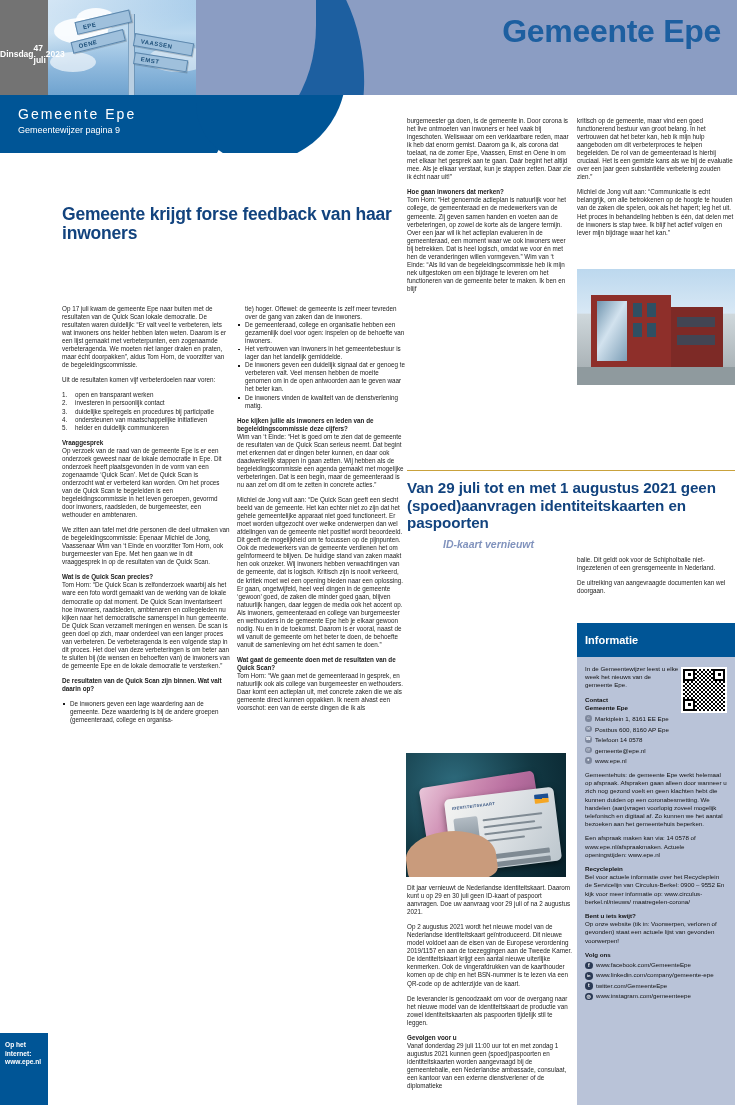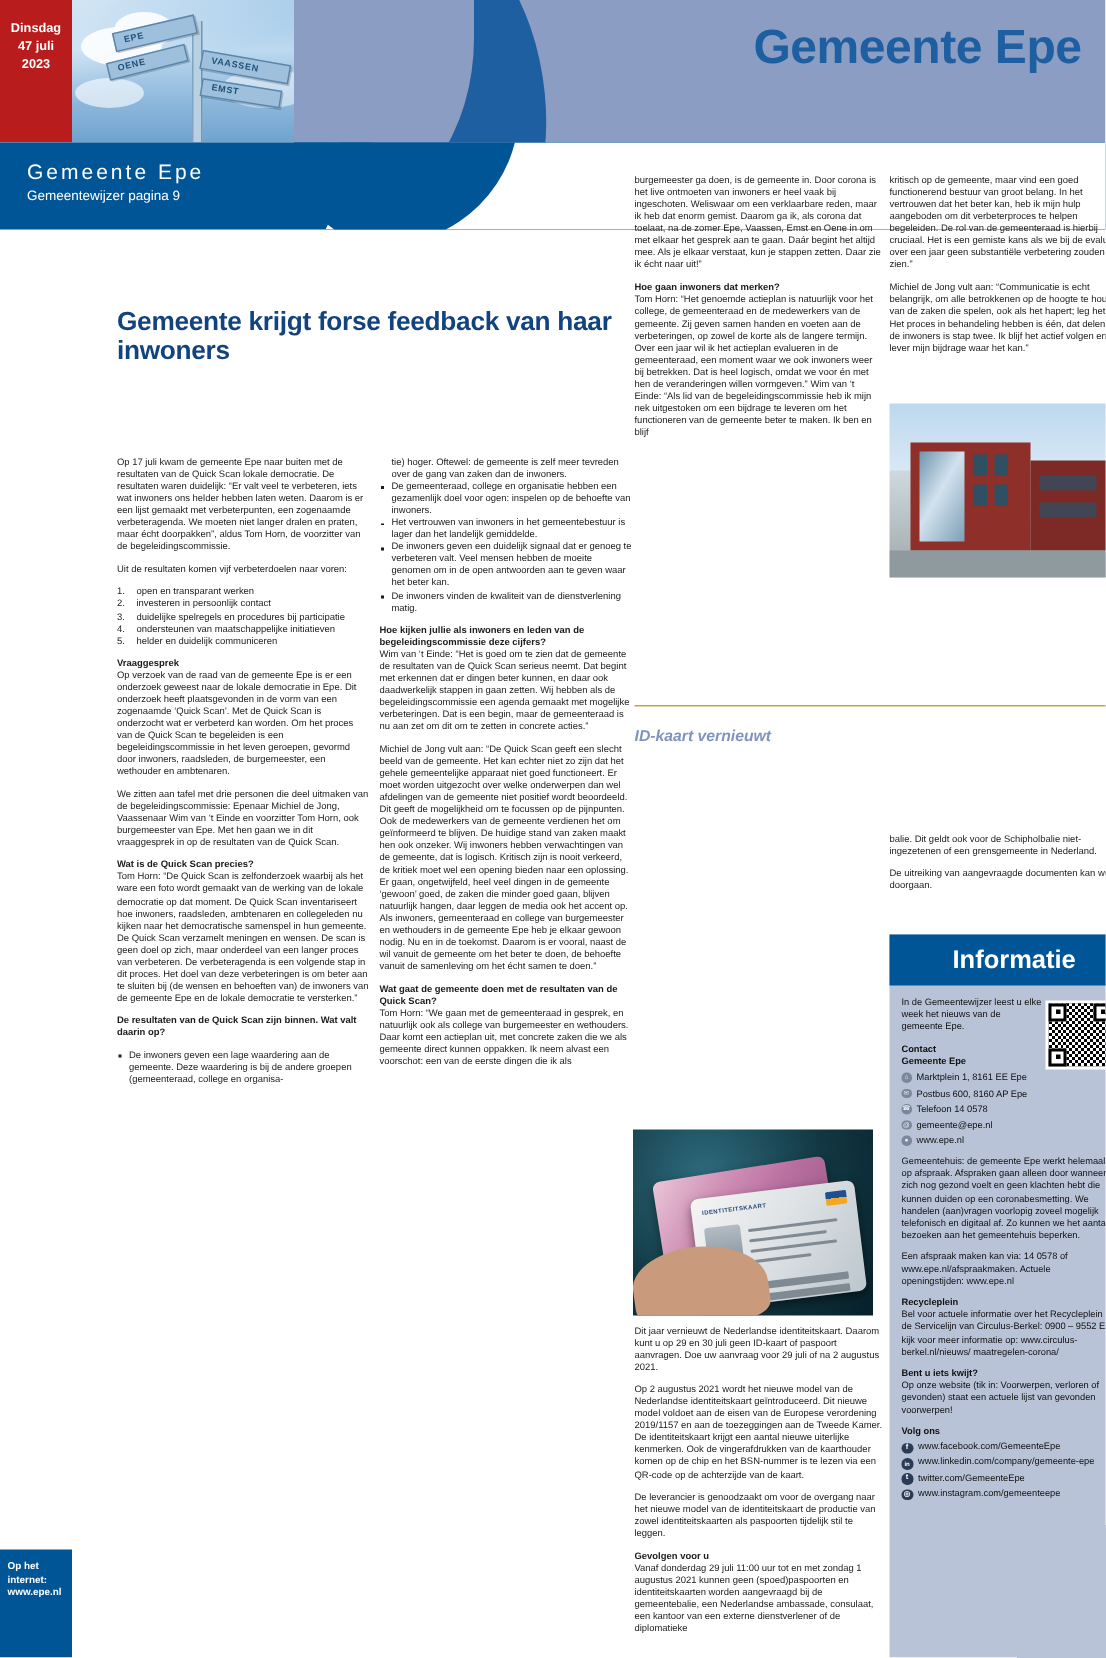--- a/index.html
+++ b/index.html
@@ -17,23 +17,23 @@
     position: absolute; left: 48px; top: 0; width: 175px; height: 95px;
     background:
       linear-gradient(160deg, rgba(255,255,255,.55) 0%, rgba(255,255,255,0) 45%),
       linear-gradient(#9fc7e8 0%, #bcd9ef 35%, #8fb9dd 70%, #6fa3cf 100%);
   }
   .mh-cloud { position:absolute; border-radius:50%; background:rgba(255,255,255,.88); }
   .sign { position:absolute; background:#9fc0dc; border:1px solid #5c87ad; transform-origin:left center; box-shadow:1px 1px 0 rgba(0,0,0,.18);}
   .sign span{ position:absolute; left:6px; top:50%; transform:translateY(-50%); font-size:6px; letter-spacing:.5px; color:#1d4f79; font-weight:bold;}
   .sign-post { position:absolute; background:#b9cfe2; border-left:1px solid #7ea4c4; border-right:1px solid #6e96b8;}
   .mh-date {
-    position:absolute; left:0; top:0; width:48px; height:95px; background:#b91c1c;
+    position:absolute; left:0; top:0; width:48px; height:95px; background:#737373;
     color:#fff; font-size:8.5px; line-height:12px; font-weight:bold;
-    display:flex; flex-direction:column; justify-content:flex-start; align-items:center; padding-top:12px;
+    display:flex; flex-direction:row; justify-content:flex-start; align-items:center; padding-top:12px;
   }
   .mh-swoosh {
     position:absolute; left:175px; top:-60px; width:230px; height:230px;
     background:#1d5fa0; border-radius:50% 50% 45% 55% / 55% 50% 50% 45%;
     transform: rotate(-12deg) scaleX(.62);
   }
   .mh-swoosh2 {
     position:absolute; left:196px; top:-24px; width:120px; height:165px;
     background:#8b9dc3; border-radius:0 0 70% 30%;
   }
@@ -44,40 +44,40 @@
   
   .band { position:relative; width:737px; height:58px; background:#005596; overflow:hidden;}
   .band-txt { position:absolute; left:18px; top:10px; color:#fff;}
   .band-t1 { font-size:14px; letter-spacing:2px; line-height:18px;}
   .band-t2 { font-size:9px; line-height:13px; margin-top:1px;}
   .band-notch { position:absolute; right:0; top:0; width:520px; height:58px; background:#fff;
     clip-path: polygon(30px 0, 520px 0, 520px 58px, 0 58px); }
   .band-swoosh { position:absolute; left:196px; top:-82px; width:150px; height:150px; background:#005596; border-radius:0 0 60% 40%; }
 
   
-  .body-area { position:absolute; left:16px; top:153px; width:638px; height:952px; }
+  .body-area { position:absolute; left:0; top:153px; width:638px; height:952px; }
 
   .lead-rule { position:absolute; background:#c9a23c; height:1px; }
 
   .col { position:absolute; font-size:6.3px; line-height:8.05px; color:#1b1b1b; text-align:left; }
   .col p { margin-bottom:7px; }
   .col p:last-child{ margin-bottom:0; }
   .col b, .col .sh { font-weight:bold; display:block; }
   .col .sh { margin-bottom:0px; }
 
   ol.numlist, ul.dotlist { margin:0 0 7px 0; padding:0; list-style:none; }
   ol.numlist li { position:relative; padding-left:13px; margin-bottom:0px; }
   ol.numlist li .n { position:absolute; left:0; top:0; }
   ul.dotlist li { position:relative; padding-left:8px; margin-bottom:0px; }
   ul.dotlist li:before { content:""; position:absolute; left:1px; top:3.4px; width:1.8px; height:1.8px; background:#1b1b1b;}
 
   .headline { color:#12437e; font-weight:bold; font-size:17.5px; line-height:19px; letter-spacing:-.2px;}
   .subhead { color:#8193bd; font-style:italic; font-weight:bold; font-size:11.5px; line-height:13px; }
   .headline2 { color:#12437e; font-weight:bold; font-size:15.2px; line-height:17.5px; letter-spacing:-.1px;}
-  .subhead2 { color:#8193bd; font-style:italic; font-weight:bold; font-size:10.5px; line-height:12px; }
+  .subhead2 { color:#8193bd; font-style:italic; font-weight:bold; font-size:10.5px; line-height:12px;margin-left:36px; }
 
   
   .photo-building {
     position:absolute; left:577px; top:116px; width:158px; height:116px; overflow:hidden;
     background: linear-gradient(#bcd8ee 0%, #d8e8f5 38%, #cfd8dc 39%, #9fa7ab 100%);
   }
   .bld { position:absolute; background:#8e2f2a; }
   .bld-w { position:absolute; background:#2f4f63; }
   .bld-glass { position:absolute; background:linear-gradient(120deg,#6f94ae,#d2e2ee 45%,#7d9fb7); }
 
@@ -99,21 +99,21 @@
   }
   .idcard2 .idphoto { position:absolute; left:7px; top:20px; width:24px; height:32px; background:linear-gradient(#b3bcc4,#7d8a94); border-radius:2px;}
   .idcard2 .idline { position:absolute; background:#7f8a93; height:2px; border-radius:1px;}
   .idcard2 .idhead { position:absolute; left:7px; top:7px; font-size:4px; color:#2a4a7a; font-weight:bold; letter-spacing:.3px;}
   .idcard2 .idflag { position:absolute; right:6px; top:6px; width:14px; height:9px; background:linear-gradient(#1d4f91 0%,#1d4f91 50%,#f5a623 50%,#f5a623 100%); border-radius:1px;}
   .hand { position:absolute; left:0; bottom:-6px; width:90px; height:52px; background:#c99b7c; border-radius:45% 55% 20% 30%; transform:rotate(-8deg);}
 
   
   .info-box { position:absolute; left:577px; top:470px; width:158px; height:482px; background:#b9c3d8; }
   .info-head { height:34px; background:#005596; display:flex; align-items:center; padding-left:8px;}
-  .info-head span { color:#fff; font-size:17px; font-weight:bold;margin-left:34px; }
+  .info-head span { color:#fff; font-size:11px; font-weight:bold; }
   .info-body { padding:8px; font-size:6.2px; line-height:8.2px; color:#101010; }
   .info-body p { margin-bottom:6px; }
   .info-body b { font-weight:bold; }
   .qr { position:absolute; right:8px; top:44px; width:46px; height:46px; background:#fff; padding:2px;}
   .qr-inner { width:100%; height:100%;
     background-image:
       repeating-linear-gradient(90deg,#000 0 2px, #fff 2px 4px),
       repeating-linear-gradient(0deg,#000 0 2px,#fff 2px 4px);
     background-blend-mode: difference;
   }
@@ -259,20 +259,21 @@
     </div>
 
     <div class="col" style="left:577px;top:-36px;width:158px;">
       <p>kritisch op de gemeente, maar vind een goed functionerend bestuur van groot belang. In het vertrouwen dat het beter kan, heb ik mijn hulp aangeboden om dit verbeterproces te helpen begeleiden. De rol van de gemeenteraad is hierbij cruciaal. Het is een gemiste kans als we bij de evaluatie over een jaar geen substantiële verbetering zouden zien.”</p>
       <p>Michiel de Jong vult aan: “Communicatie is echt belangrijk, om alle betrokkenen op de hoogte te houden van de zaken die spelen, ook als het hapert; leg het uit. Het proces in behandeling hebben is één, dat delen met de inwoners is stap twee. Ik blijf het actief volgen en lever mijn bijdrage waar het kan.”</p>
     </div>
 
     <div class="lead-rule" style="left:407px;top:317px;width:328px;"></div>
 
     <div style="position:absolute;left:407px;top:326px;width:328px;">
+      <div class="headline2">Van 29 juli tot en met 1 augustus 2021 geen (spoed)aanvragen identiteitskaarten en paspoorten</div>
       <div class="subhead2" style="margin-top:6px;">ID-kaart vernieuwt</div>
     </div>
 
     <div class="photo-id">
       <div class="idcard"></div>
       <div class="idcard2">
         <div class="idhead">IDENTITEITSKAART</div>
         <div class="idflag"></div>
         <div class="idphoto"></div>
         <div class="idline" style="left:36px;top:24px;width:60px;"></div>

